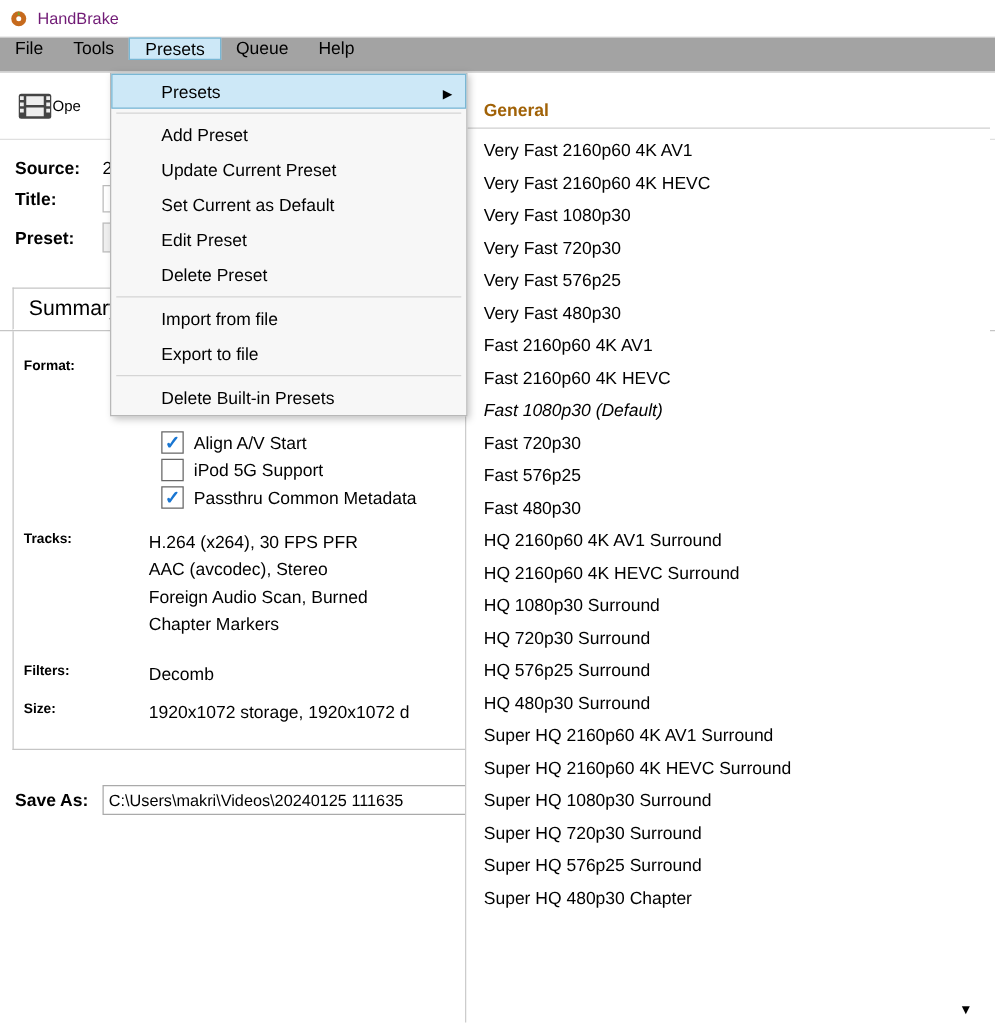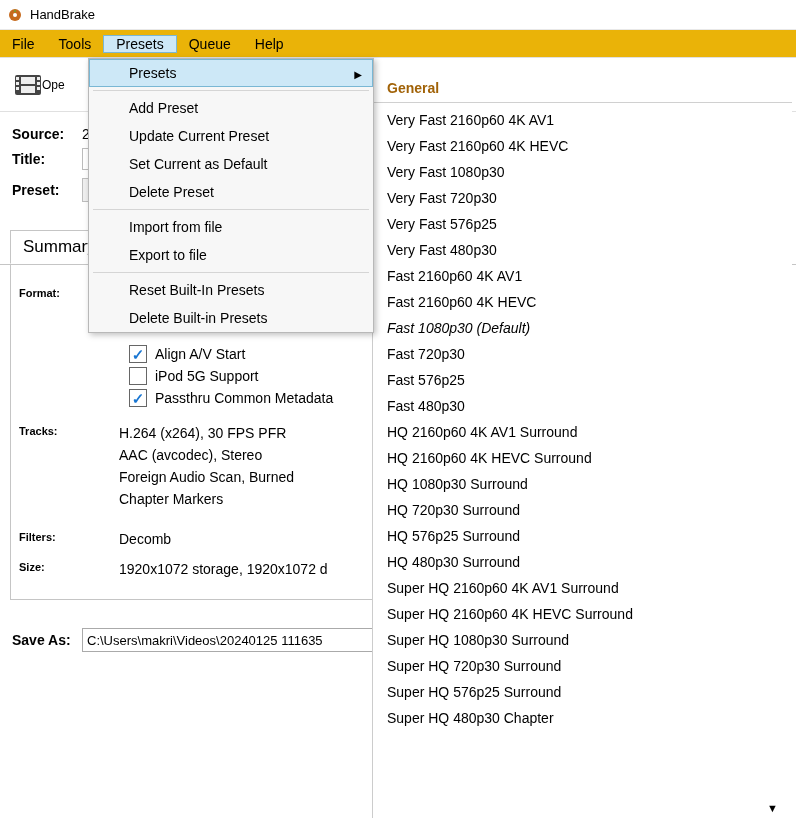--- a/index.html
+++ b/index.html
@@ -17,26 +17,26 @@
     background: #ffffff;
     display: flex;
     align-items: center;
     padding: 0 6px;
     border-bottom: 1px solid #e8e8e8;
   }
   .titlebar .icon {
     width: 18px; height: 18px; margin-right: 6px;
     display: inline-flex; align-items: center; justify-content: center;
   }
-  .titlebar .title { font-size: 13px; color: #000000; }
+  .titlebar .title { font-size: 13px; color: #701a75; }
   .menubar {
     height: 28px;
-    background: #eab308;
+    background: #a3a3a3;
     display: flex;
-    align-items: center;
+    align-items: flex-start;
     border-bottom: 1px solid #e0e0e0;
   }
   .menubar .menu-item {
     padding: 0 12px;
     display: flex; align-items: center;
     font-size: 14px;
     cursor: default;
   }
   .menubar .menu-item.active {
     background: #cde8f7;
@@ -289,26 +289,26 @@
   <span class="label">Save As:</span>
   <input class="saveas-input" value="C:\Users\makri\Videos\20240125 111635" style="">
 </div>
 
 <div class="dropdown" id="presets-dropdown" style="left:88px; top:58px; width:286px;">
 <div class="dd-item sub highlight">Presets</div>
     <div class="sep"></div>
     <div class="dd-item">Add Preset</div>
     <div class="dd-item">Update Current Preset</div>
     <div class="dd-item">Set Current as Default</div>
+    <div class="dd-item">Edit Preset</div>
     <div class="dd-item">Delete Preset</div>
     <div class="sep"></div>
     <div class="dd-item">Import from file</div>
     <div class="dd-item">Export to file</div>
     <div class="sep"></div>
-    <div class="dd-item">Reset Built-In Presets</div>
     <div class="dd-item">Delete Built-in Presets</div>
   </div>
 
 <div class="submenu">
   <div class="sm-header">General</div>
   <div id="sm-items">
       <div class="sm-item">Very Fast 2160p60 4K AV1</div>
       <div class="sm-item">Very Fast 2160p60 4K HEVC</div>
       <div class="sm-item">Very Fast 1080p30</div>
       <div class="sm-item">Very Fast 720p30</div>

